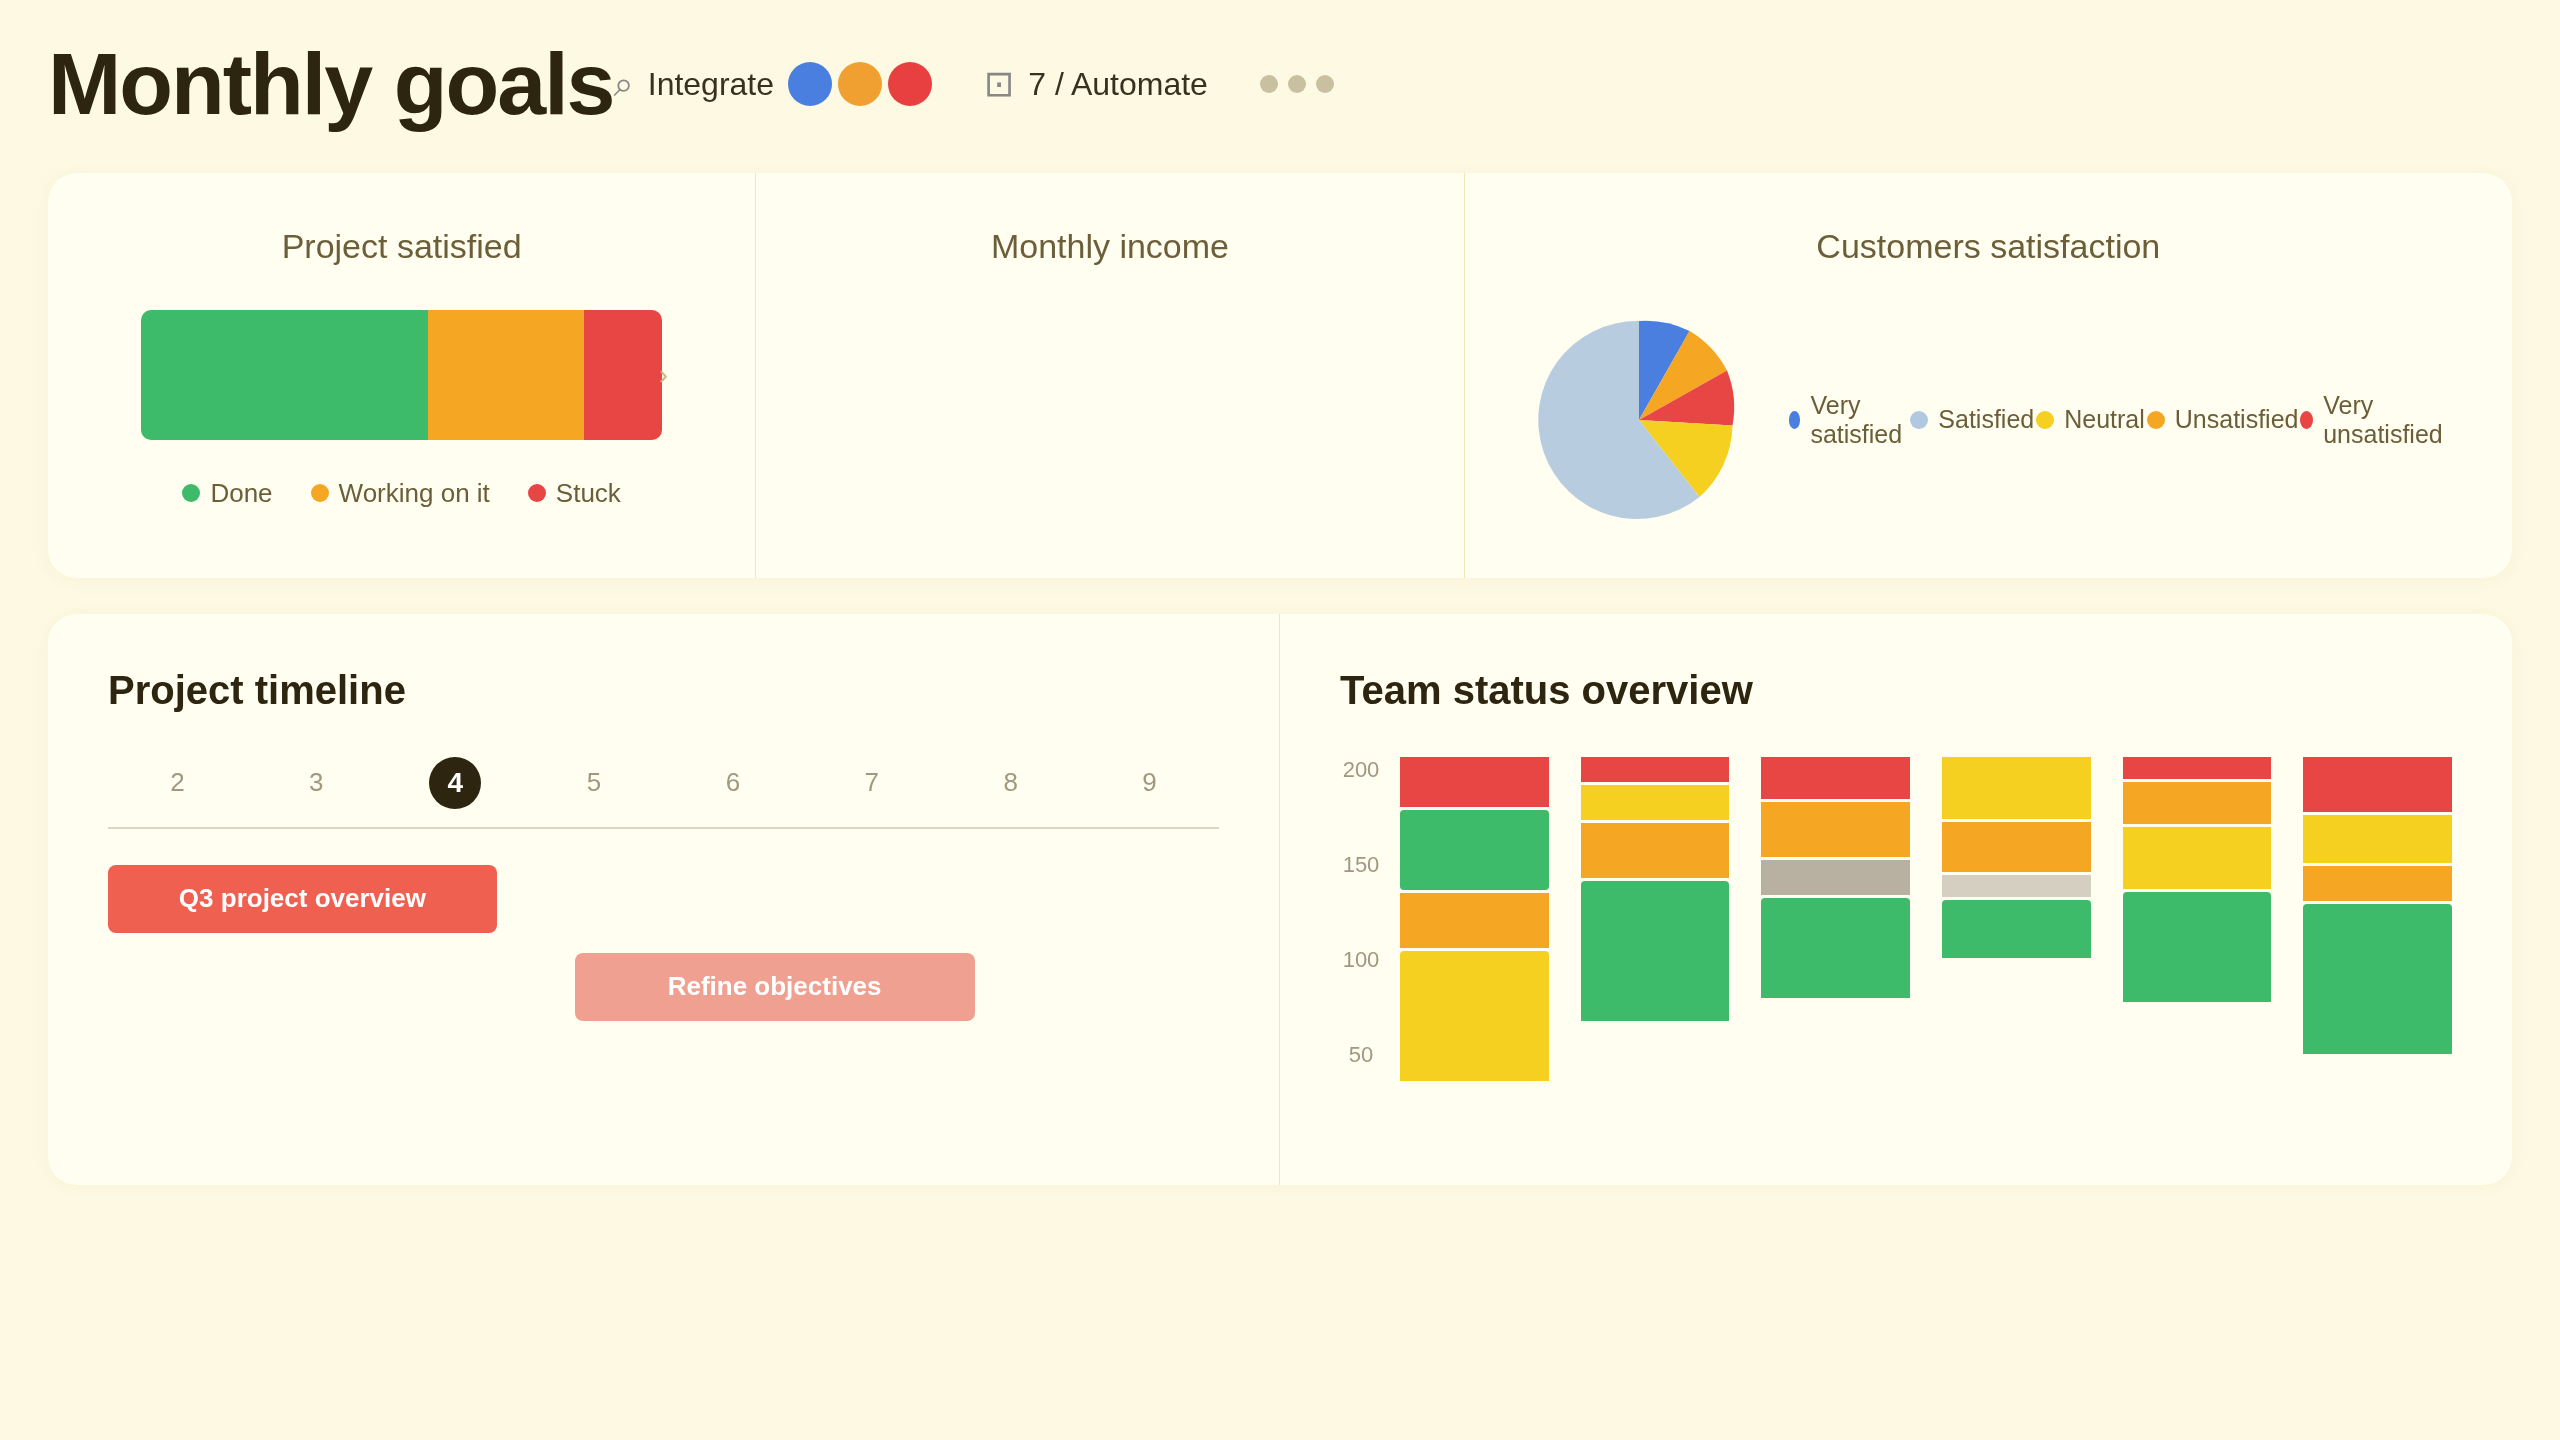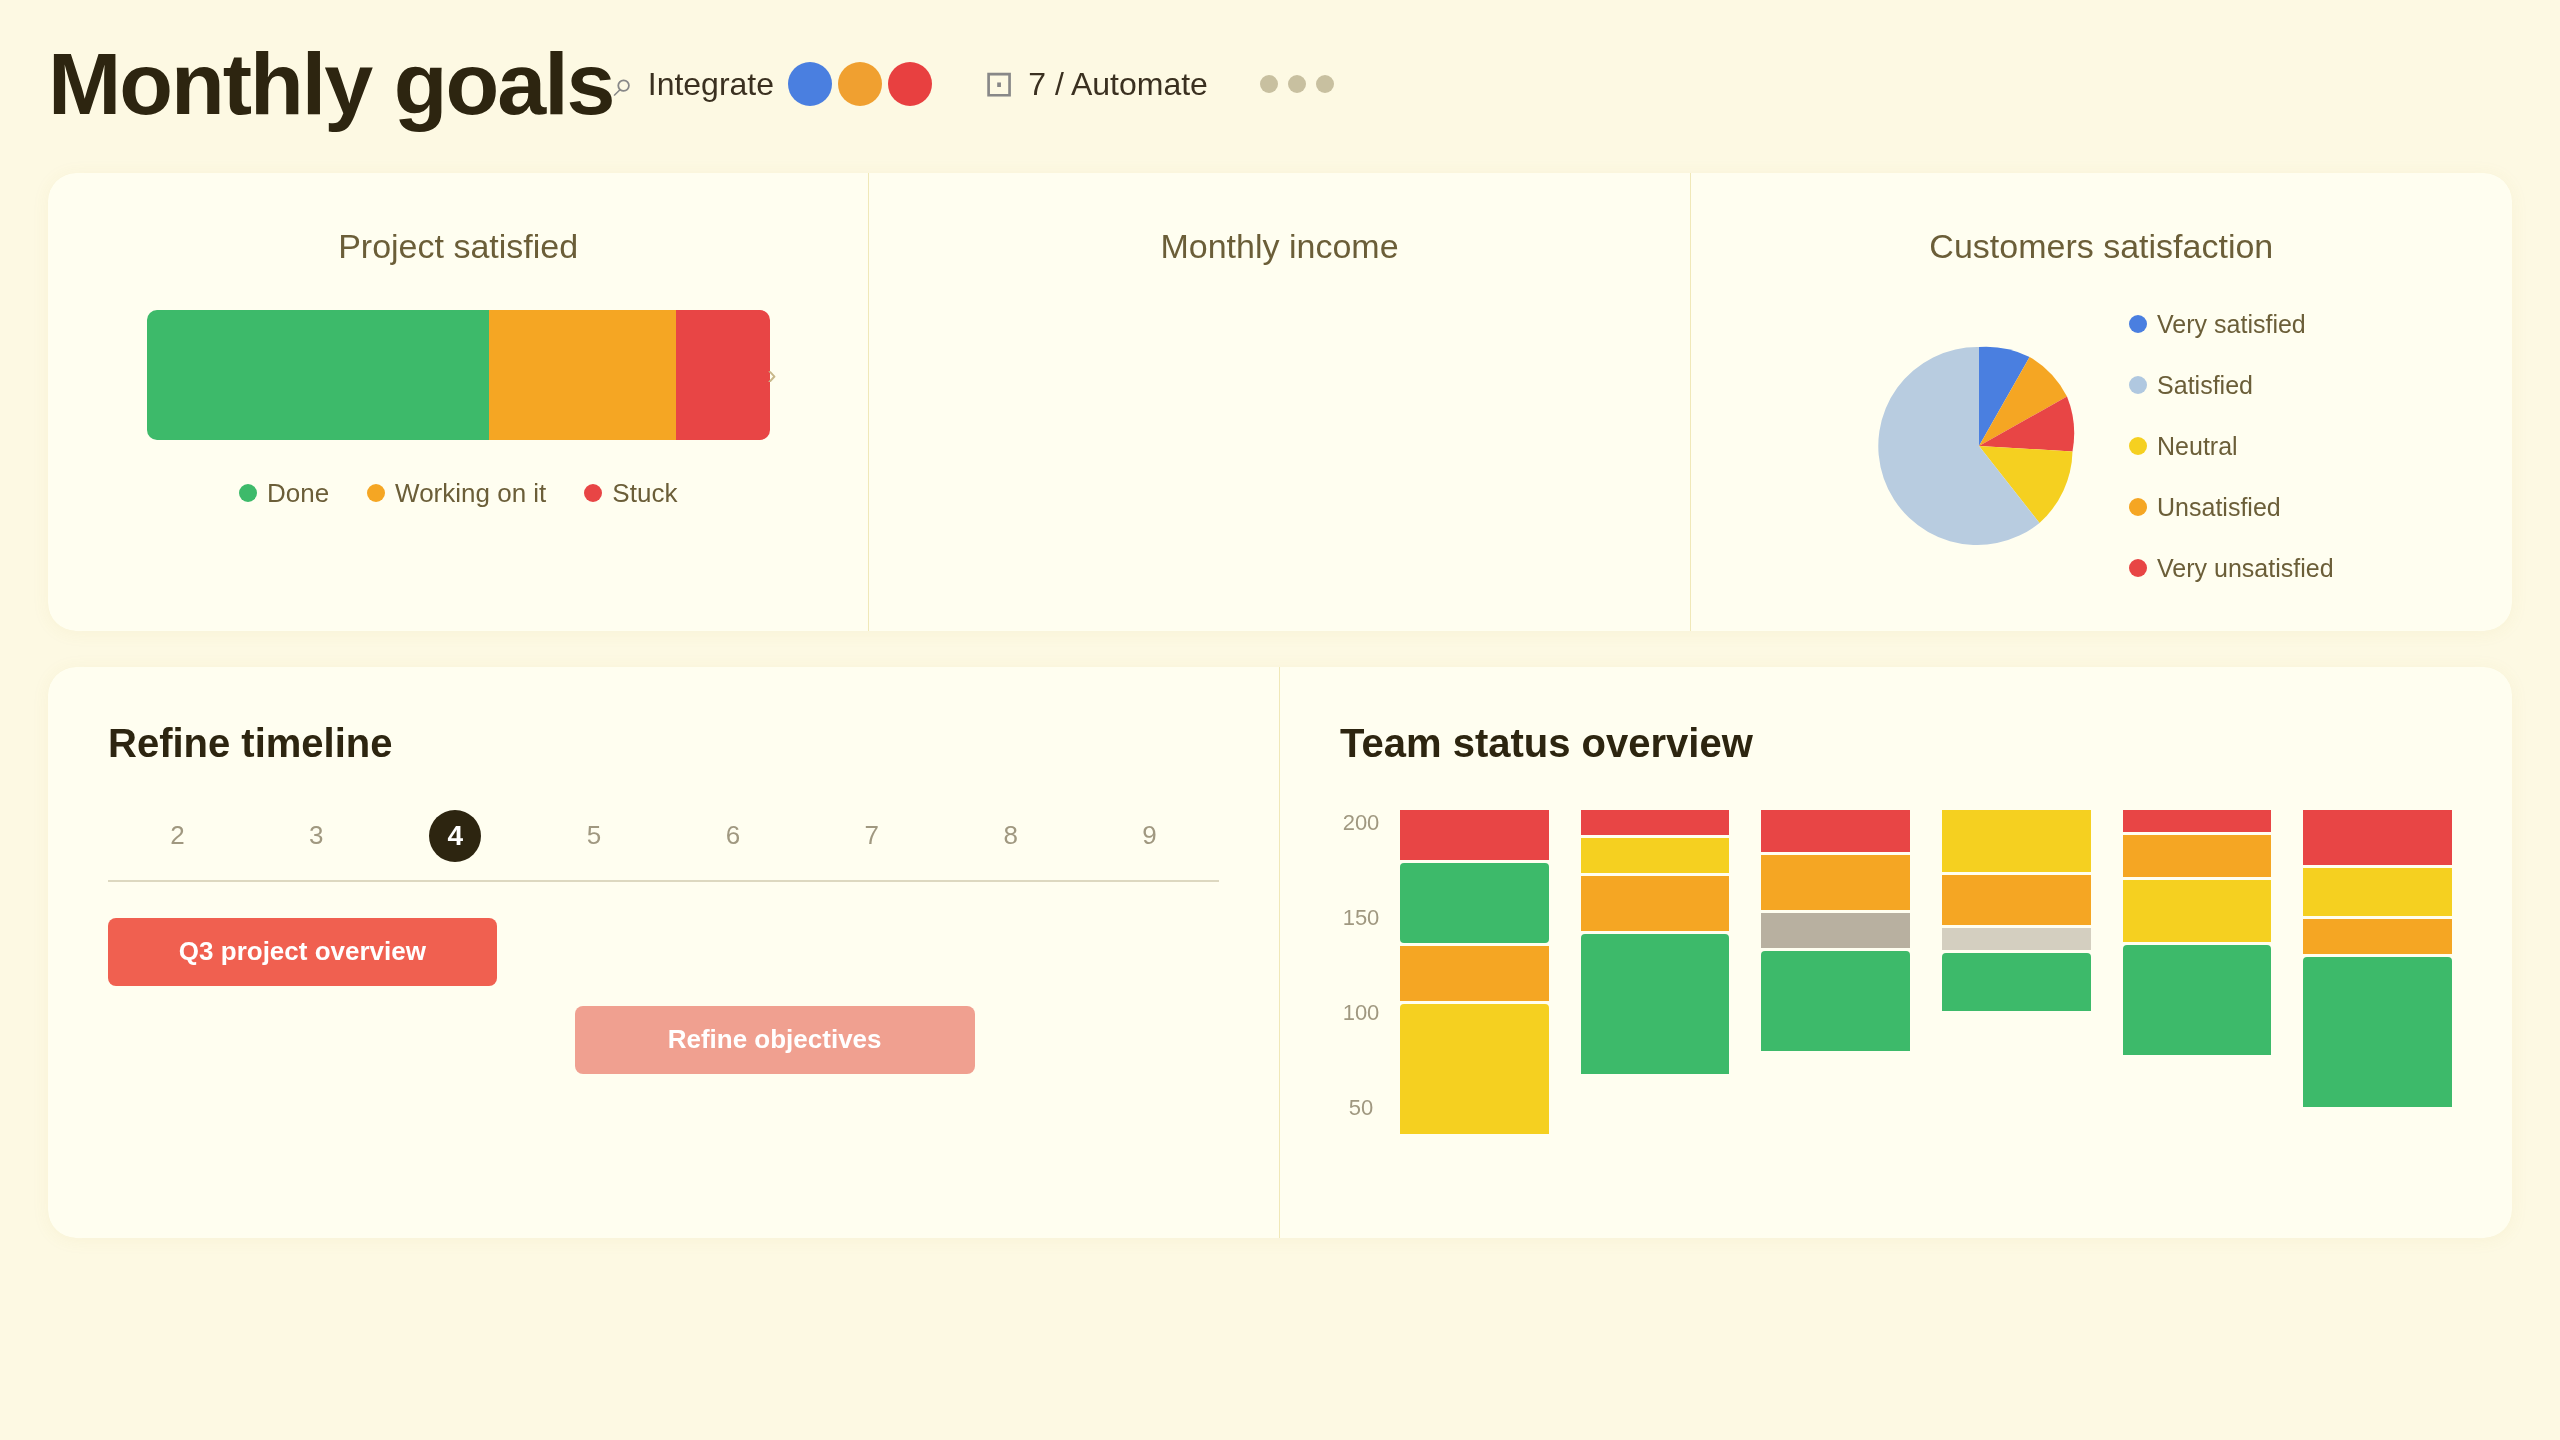--- a/index.html
+++ b/index.html
@@ -166,22 +166,22 @@
       width: 220px;
       height: 220px;
       flex-shrink: 0;
     }
     .pie-wrap svg {
       width: 220px;
       height: 220px;
     }
     .satisfaction-legend {
       display: flex;
-      flex-direction: column;
-      gap: 32px;
+      flex-direction: row;
+      gap: 2px;
     }
     .satisfaction-legend .legend-item {
       font-size: 25px;
     }
 
     
     .bottom-row {
       display: grid;
       grid-template-columns: 1fr 1fr;
       gap: 0;
@@ -358,21 +358,21 @@
           <span>Very unsatisfied</span>
         </div>
       </div>
     </div>
   </div>
 </div>
 
 <div class="bottom-row">
 
   <div class="timeline-card">
-    <div class="timeline-title">Refine timeline</div>
+    <div class="timeline-title">Project timeline</div>
 
     <div style="display:flex; align-items:center; margin-bottom:18px; gap:0; width:100%;">
       <div class="timeline-num-container">
         <span style="font-size:26px; color:#a09880;">2</span>
       </div>
       <div class="timeline-num-container">
         <span style="font-size:26px; color:#a09880;">3</span>
       </div>
       <div class="timeline-num-container">
         <span style="background:#2d2510;color:#fff;width:52px;height:52px;border-radius:50%;display:flex;align-items:center;justify-content:center;font-size:28px;font-weight:700;">4</span>

